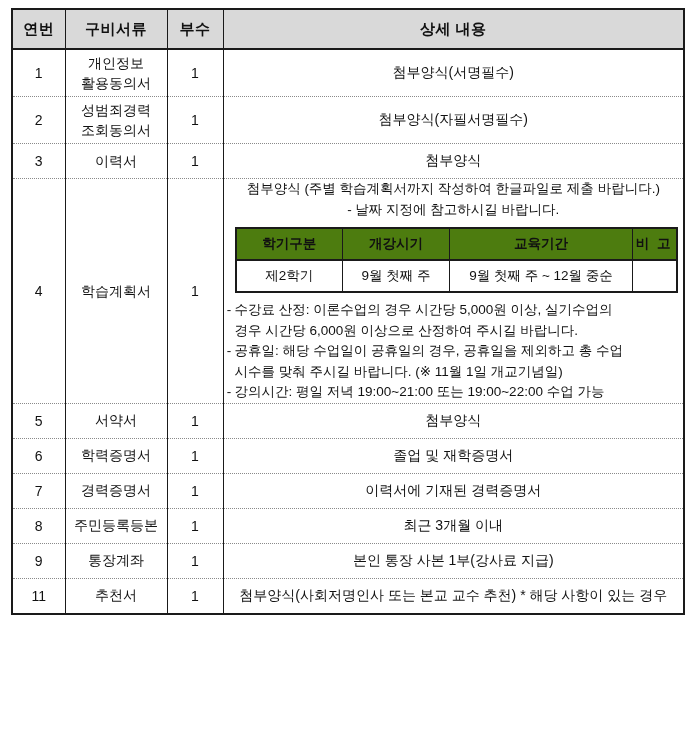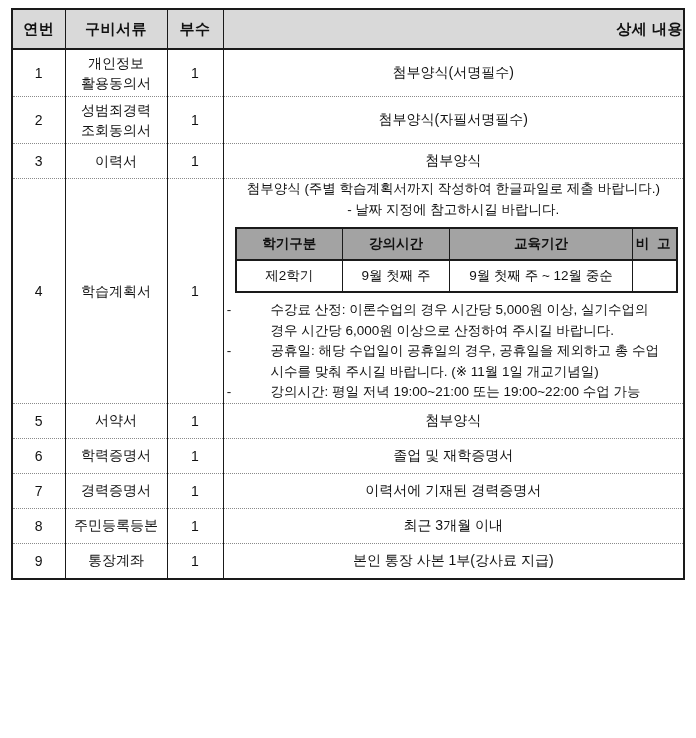--- a/index.html
+++ b/index.html
@@ -45,21 +45,21 @@
   table.main > thead > tr > th {
     background: #d9d9d9;
     font-weight: bold;
     font-size: 15px;
     height: 38px;
     border-top: none;
     border-bottom: 2px solid #1a1a1a;
     letter-spacing: 0.5px;
   }
   table.main > thead > tr > th:first-child { border-left: none; margin-left: 23px; }
-  table.main > thead > tr > th:last-child  { border-right: none; text-align: right; }
+  table.main > thead > tr > th:last-child  { border-right: none; }
 
   table.main > tbody > tr > td:first-child { border-left: none; }
   table.main > tbody > tr > td:last-child  { border-right: none; }
   table.main > tbody > tr:last-child > td  { border-bottom: none; }
 
   .col-no     { width: 53px; }
   .col-doc    { width: 102px; }
   .col-copies { width: 56px; }
   .col-detail { width: 461px; }
 
@@ -99,21 +99,20 @@
     align-items: flex-start;
   }
   .bullet .dash {
     flex: 0 0 auto;
     width: 11px;
   }
   .bullet .btext {
     flex: 1 1 auto;
     text-align: justify;
     text-justify: inter-character;
-    margin-left: 36px;
   }
   .bullet .btext > span.last {
     display: block;
     text-align: left;
   }
 
   
   table.inner {
     border-collapse: collapse;
     table-layout: fixed;
@@ -125,21 +124,21 @@
   table.inner th,
   table.inner td {
     border-left: 1px solid #1a1a1a;
     border-right: 1px solid #1a1a1a;
     text-align: center;
     vertical-align: middle;
     padding: 0;
     height: 30px;
   }
   table.inner th {
-    background: #a3a3a3;
+    background: #4d7c0f;
     font-weight: bold;
     border-bottom: 2px solid #1a1a1a;
   }
   table.inner th:first-child,
   table.inner td:first-child { border-left: none; }
   table.inner th:last-child,
   table.inner td:last-child  { border-right: none; }
   table.inner tbody tr + tr td {
     border-top: 1px dotted #8a8a8a;
   }
@@ -214,21 +213,21 @@
           <table class="inner">
             <colgroup>
               <col class="ic-1">
                 <col class="ic-2">
                 <col class="ic-3">
                 <col class="ic-4">
             </colgroup>
             <thead>
               <tr>
                 <th>학기구분</th>
-                <th>강의시간</th>
+                <th>개강시기</th>
                 <th>교육기간</th>
                 <th class="spaced">비 고</th>
               </tr>
             </thead>
             <tbody>
               <tr>
                 <td>제2학기</td>
                 <td>9월 첫째 주</td>
                 <td>9월 첫째 주 ~ 12월 중순</td>
                 <td></td>
@@ -294,17 +293,23 @@
       </tr>
 
       <tr class="simple-row">
         <td class="c-no">9</td>
         <td class="c-doc">통장계좌</td>
         <td class="c-copies">1</td>
         <td class="c-detail">본인 통장 사본 1부(강사료 지급)</td>
       </tr>
 
 
+      <tr class="simple-row">
+        <td class="c-no">11</td>
+        <td class="c-doc">추천서</td>
+        <td class="c-copies">1</td>
+        <td class="c-detail">첨부양식(사회저명인사 또는 본교 교수 추천) * 해당 사항이 있는 경우</td>
+      </tr>
 
     </tbody>
   </table>
 
 </div>
 
 </body></html>

